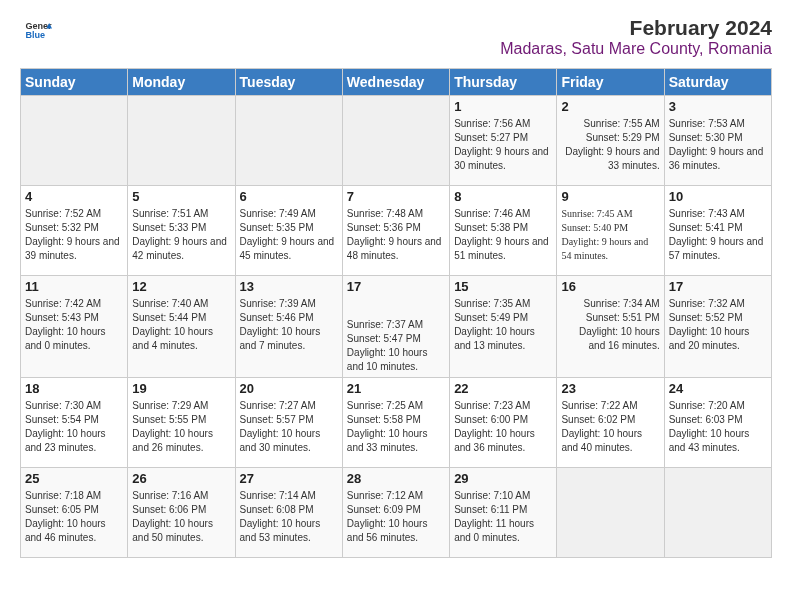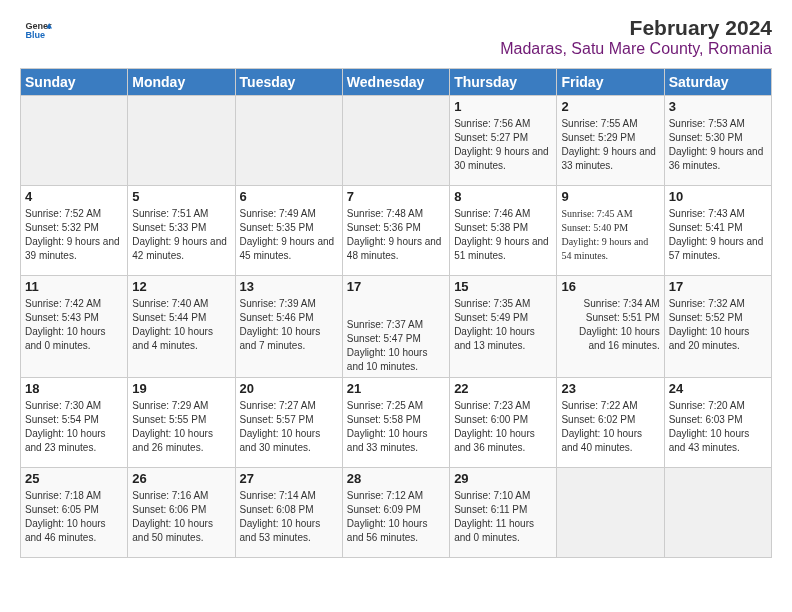--- a/index.html
+++ b/index.html
@@ -115,21 +115,21 @@
         <td class="empty-cell"></td>
         <td class="empty-cell"></td>
         <td>
           <span class="day-number">1</span>
           <div class="day-info" style="white-space: pre-line;">Sunrise: 7:56 AM
 Sunset: 5:27 PM
 Daylight: 9 hours and 30 minutes.</div>
         </td>
         <td>
           <span class="day-number">2</span>
-          <div class="day-info" style="white-space: pre-line;">Sunrise: 7:55 AM
+          <div class="day-info" style="white-space: pre-line; text-align: right;">Sunrise: 7:55 AM
 Sunset: 5:29 PM
 Daylight: 9 hours and 33 minutes.</div>
         </td>
         <td>
           <span class="day-number">3</span>
           <div class="day-info" style="white-space: pre-line;">Sunrise: 7:53 AM
 Sunset: 5:30 PM
 Daylight: 9 hours and 36 minutes.</div>
         </td>
       </tr>

